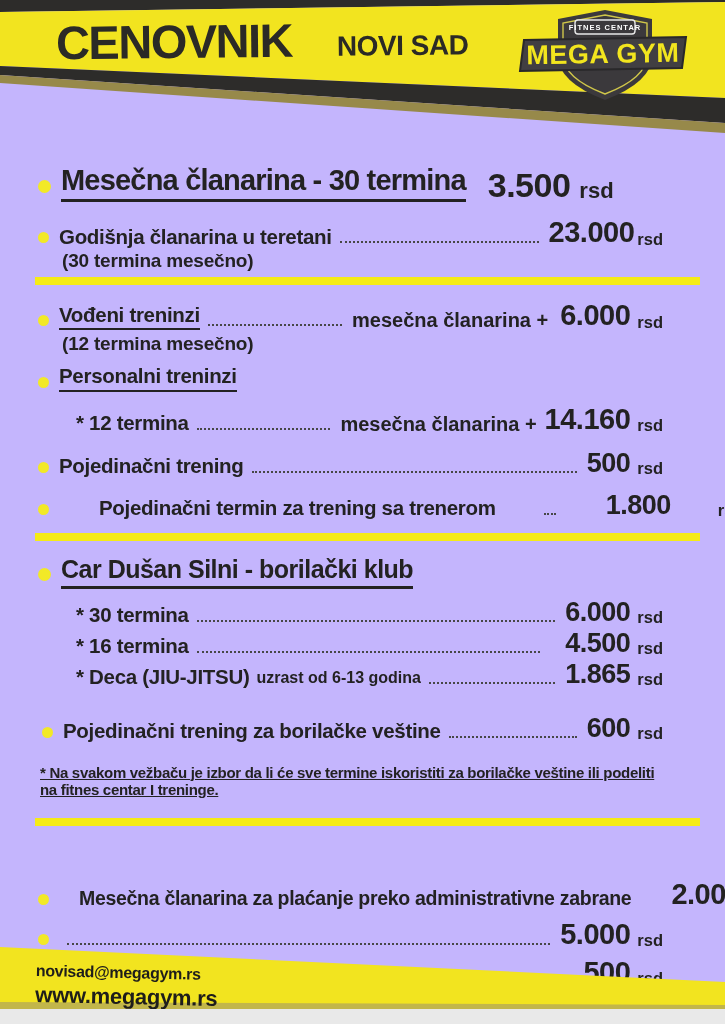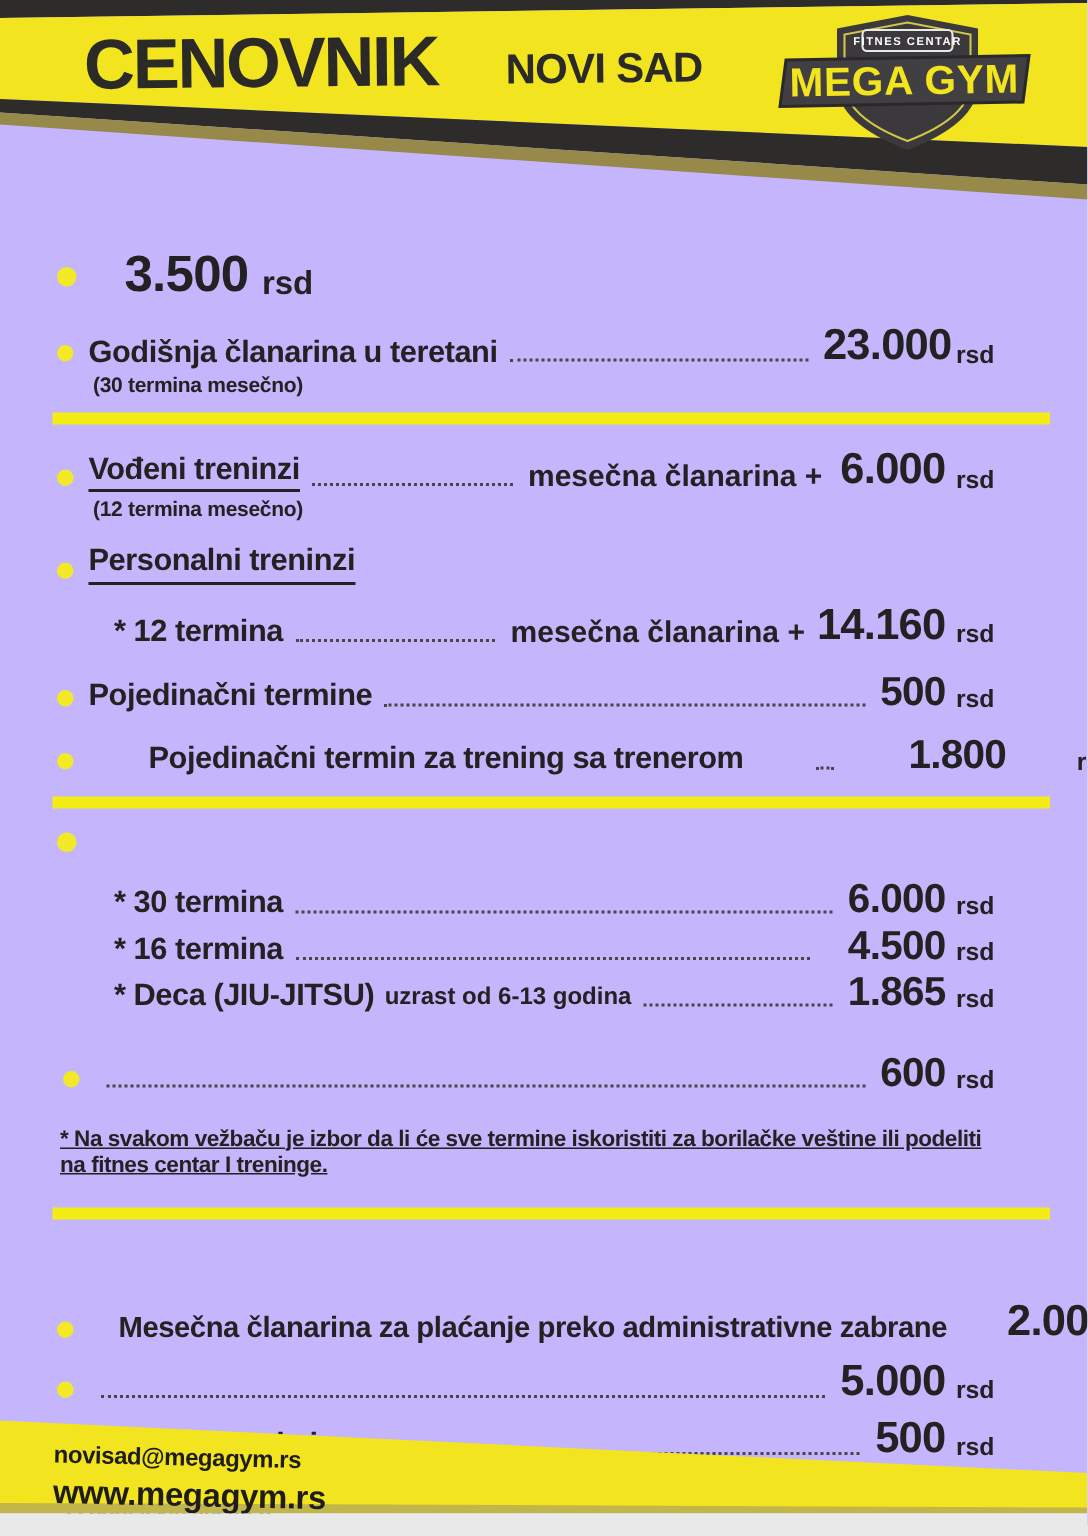--- a/index.html
+++ b/index.html
@@ -26,21 +26,21 @@
   .u2{border-bottom:2.5px solid #232222;padding-bottom:3px;}
   .dots{flex:1 1 auto;border-bottom:2px dotted #474747;margin:0 10px 4px 8px;min-width:12px;}
   .spacer{flex:1 1 auto;}
   .mid{font-size:20px;white-space:nowrap;}
   .price{font-size:27px;letter-spacing:-0.5px;margin-left:12px;white-space:nowrap;}
   .price.xl{font-size:34px;margin-left:22px;}
   .price.lg{font-size:29px;}
   .cur{font-size:16.5px;margin-left:7px;white-space:nowrap;}
   .cur.xl{font-size:22px;margin-left:9px;}
   .cur.tight{margin-left:3px;}
-  .sub{position:absolute;left:24px;top:100%;margin-top:4px;font-size:14px;letter-spacing:-0.2px;}
+  .sub{position:absolute;left:24px;top:100%;margin-top:4px;font-size:19px;letter-spacing:-0.2px;}
   .small-inline{font-size:16px;margin-left:7px;padding-bottom:2px;}
   .indent{padding-left:38px;}
   .sep{height:8px;background:#F5EB16;margin-left:-3px;margin-right:-37px;}
   .note{font-size:15px;letter-spacing:-0.3px;}
   
   .ftr-svg{position:absolute;left:0;bottom:0;display:block;}
   .ftr-text{position:absolute;left:36px;top:962px;transform:rotate(1.3deg);transform-origin:left top;color:#1e1d1b;}
   .ftr-email{font-size:16px;letter-spacing:-0.3px;}
   .ftr-site{font-size:22px;letter-spacing:-0.3px;margin-top:2px;}
 </style>
@@ -65,20 +65,21 @@
     <rect x="70" y="16" width="60" height="14" rx="3" fill="#3B393C" stroke="#E8E8E8" stroke-width="1.4"></rect>
     <text x="100" y="26" text-anchor="middle" font-family="Liberation Sans, sans-serif" font-size="7.5" font-weight="bold" letter-spacing="1" fill="#ffffff">FITNES CENTAR</text>
     <polygon points="19,36 181,33 177,64 15,67" fill="#413F42" stroke="#29282A" stroke-width="2"></polygon>
     <text x="98" y="59" text-anchor="middle" font-family="Liberation Sans, sans-serif" font-size="27" font-weight="bold" letter-spacing="0.5" fill="#F2E51E" transform="rotate(-1 98 59)">MEGA GYM</text>
   </svg>
 
   <div class="body">
 
     <div class="row" style="margin-top:8px;">
       <span class="bullet" style="margin-bottom:9px;"></span>
+      <span class="label xl u">Mesečna članarina - 30 termina</span>
       <span class="price xl">3.500</span>
       <span class="cur xl">rsd</span>
     </div>
 
     <div class="row" style="margin-top:16px;">
       <span class="bullet sm"></span>
       <span class="label">Godišnja članarina u teretani</span>
       <span class="dots"></span>
       <span class="price lg" style="margin-left:0;">23.000</span>
       <span class="cur tight">rsd</span>
@@ -105,38 +106,39 @@
     <div class="row indent" style="margin-top:13px;">
       <span class="label">* 12 termina</span>
       <span class="dots"></span>
       <span class="mid">mesečna članarina +</span>
       <span class="price lg" style="margin-left:8px;">14.160</span>
       <span class="cur">rsd</span>
     </div>
 
     <div class="row" style="margin-top:16px;">
       <span class="bullet sm"></span>
-      <span class="label">Pojedinačni termine</span>
+      <span class="label">Pojedinačni trening</span>
       <span class="dots"></span>
       <span class="price" style="margin-left:0;">500</span>
       <span class="cur">rsd</span>
     </div>
 
     <div class="row" style="margin-top:15px;gap:40px;">
       <span class="bullet sm"></span>
       <span class="label">Pojedinačni termin za trening sa trenerom</span>
       <span class="dots"></span>
       <span class="price" style="margin-left:0;">1.800</span>
       <span class="cur">rsd</span>
     </div>
 
     <div class="sep" style="margin-top:14px;"></div>
 
     <div class="row" style="margin-top:16px;">
       <span class="bullet" style="margin-bottom:8px;"></span>
+      <span class="label lg u">Car Dušan Silni - borilački klub</span>
     </div>
 
     <div class="row indent" style="margin-top:10px;">
       <span class="label">* 30 termina</span>
       <span class="dots"></span>
       <span class="price" style="margin-left:0;">6.000</span>
       <span class="cur">rsd</span>
     </div>
     <div class="row indent" style="margin-top:4px;">
       <span class="label">* 16 termina</span>
@@ -147,20 +149,21 @@
     <div class="row indent" style="margin-top:4px;">
       <span class="label">* Deca (JIU-JITSU)</span>
       <span class="small-inline">uzrast od 6-13 godina</span>
       <span class="dots"></span>
       <span class="price" style="margin-left:0;">1.865</span>
       <span class="cur">rsd</span>
     </div>
 
     <div class="row" style="margin-top:27px;padding-left:4px;">
       <span class="bullet sm"></span>
+      <span class="label">Pojedinačni trening za borilačke veštine</span>
       <span class="dots"></span>
       <span class="price" style="margin-left:0;">600</span>
       <span class="cur">rsd</span>
     </div>
 
     <div class="note" style="margin-top:22px;margin-left:2px;text-decoration:underline;">* Na svakom vežbaču je izbor da li će sve termine iskoristiti za borilačke veštine ili podeliti na fitnes centar I treninge.</div>
 
     <div class="sep" style="margin-top:20px;"></div>
 
     <div class="row" style="margin-top:54px;gap:20px;">

